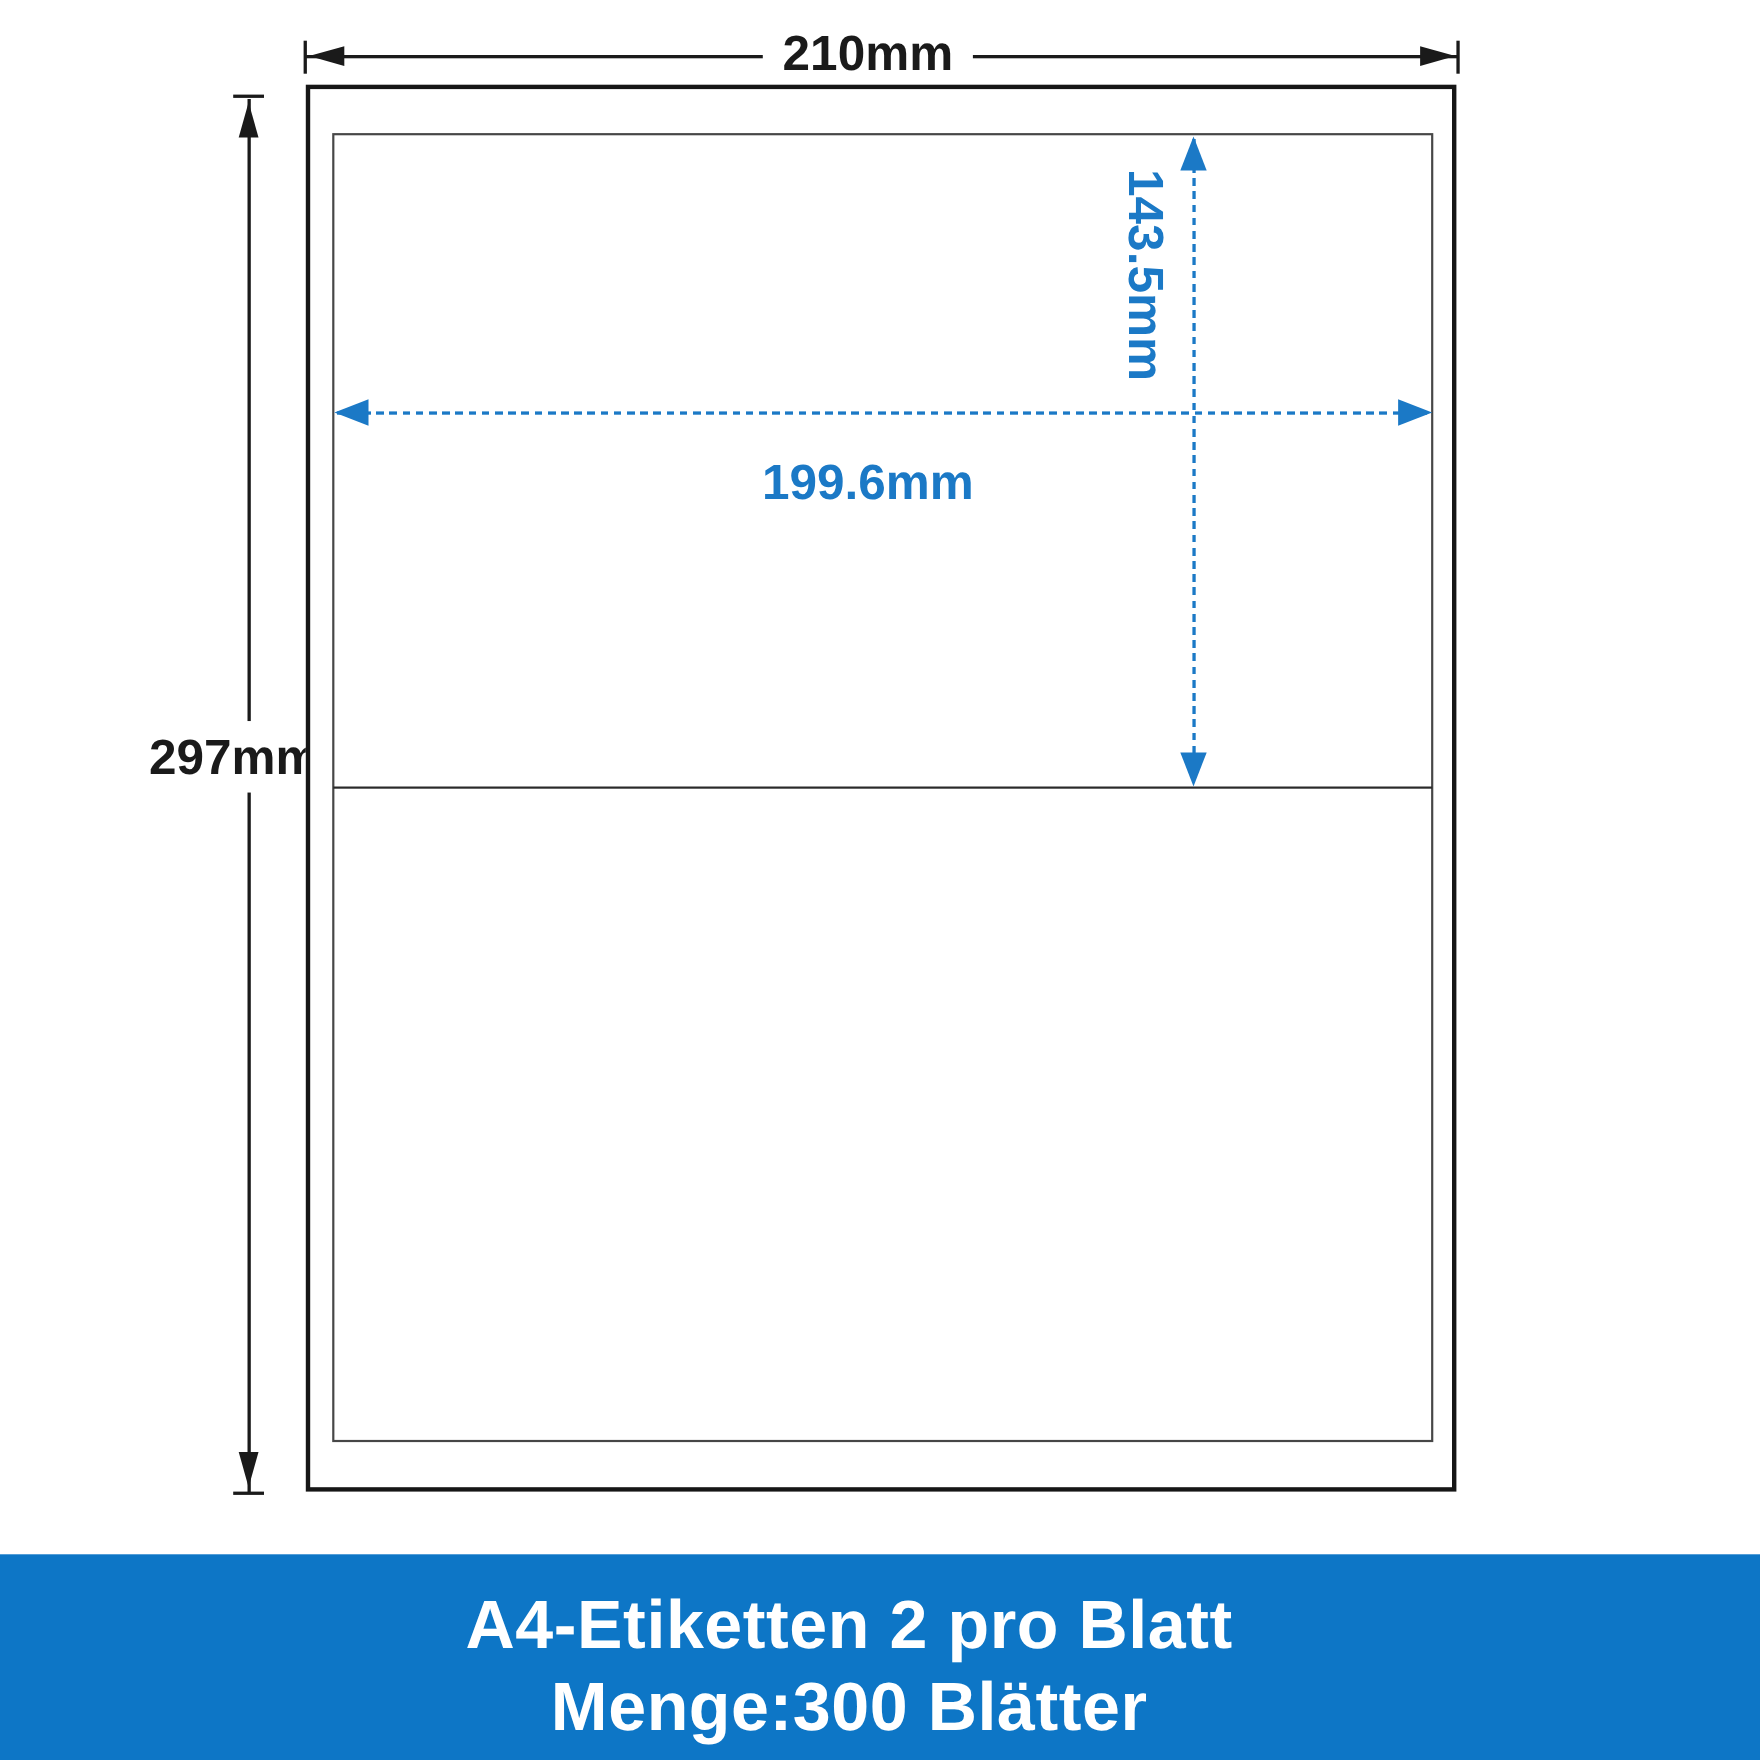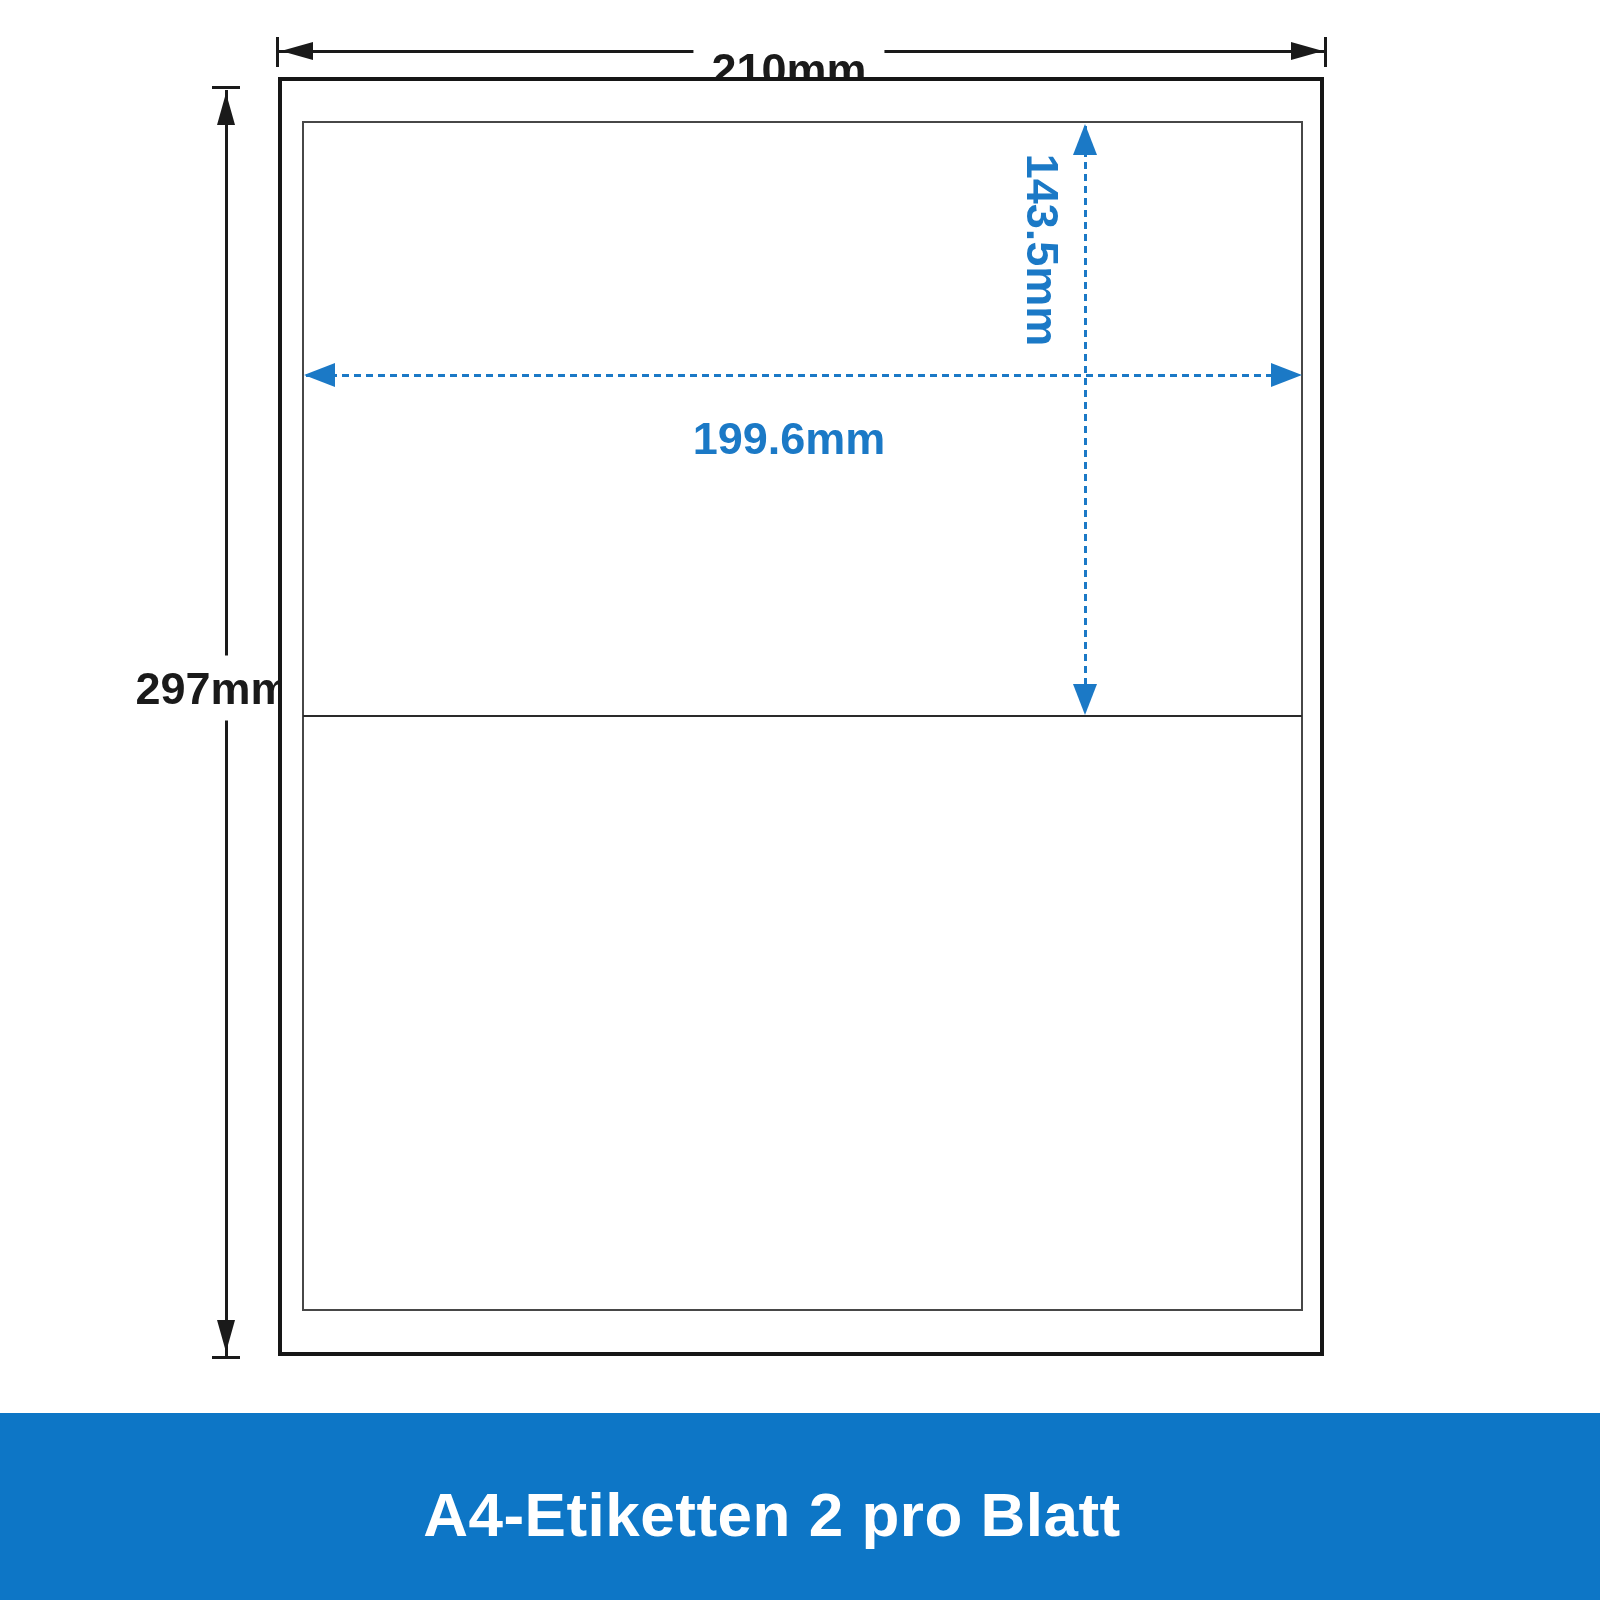--- a/index.html
+++ b/index.html
@@ -92,21 +92,21 @@
 <body>
 
 <div class="stage">
 
   <div>
     <div class="abs dim-hline" style="left:278px; top:50px; width:1048px;"></div>
     <div class="abs tick-v" style="left:276px; top:37px;"></div>
     <div class="abs tick-v" style="left:1324px; top:37px;"></div>
     <div class="abs arr arr-left-k" style="left:281px; top:42px;"></div>
     <div class="abs arr arr-right-k" style="left:1291px; top:42px;"></div>
-    <div class="abs dim-label-k" style="left:789px; top:69px; padding:4px 18px;">210mm</div>
+    <div class="abs dim-label-k" style="left:789px; top:48px; padding:4px 18px;">210mm</div>
   </div>
 
   <div>
     <div class="abs dim-vline" style="left:225px; top:90px; height:1268px;"></div>
     <div class="abs tick-h" style="left:212px; top:86px;"></div>
     <div class="abs tick-h" style="left:212px; top:1356px;"></div>
     <div class="abs arr arr-up-k" style="left:217px; top:93px;"></div>
     <div class="abs arr arr-down-k" style="left:217px; top:1320px;"></div>
     <div class="abs dim-label-k" style="left:213px; top:688px; padding:10px 8px;">297mm</div>
   </div>
@@ -125,15 +125,16 @@
 
   <div>
     <div class="abs dash-v" style="left:1084px; top:126px; height:586px;"></div>
     <div class="abs arr arr-up-b" style="left:1073px; top:124px;"></div>
     <div class="abs arr arr-down-b" style="left:1073px; top:684px;"></div>
     <div class="abs dim-label-b rot" style="left:1042px; top:250px;">143.5mm</div>
   </div>
 
   <div class="abs product-banner">
     <div class="banner-line">A4-Etiketten 2 pro Blatt</div>
+    <div class="banner-line">Menge:300 Blätter</div>
   </div>
 
 </div>
 
 </body></html>

